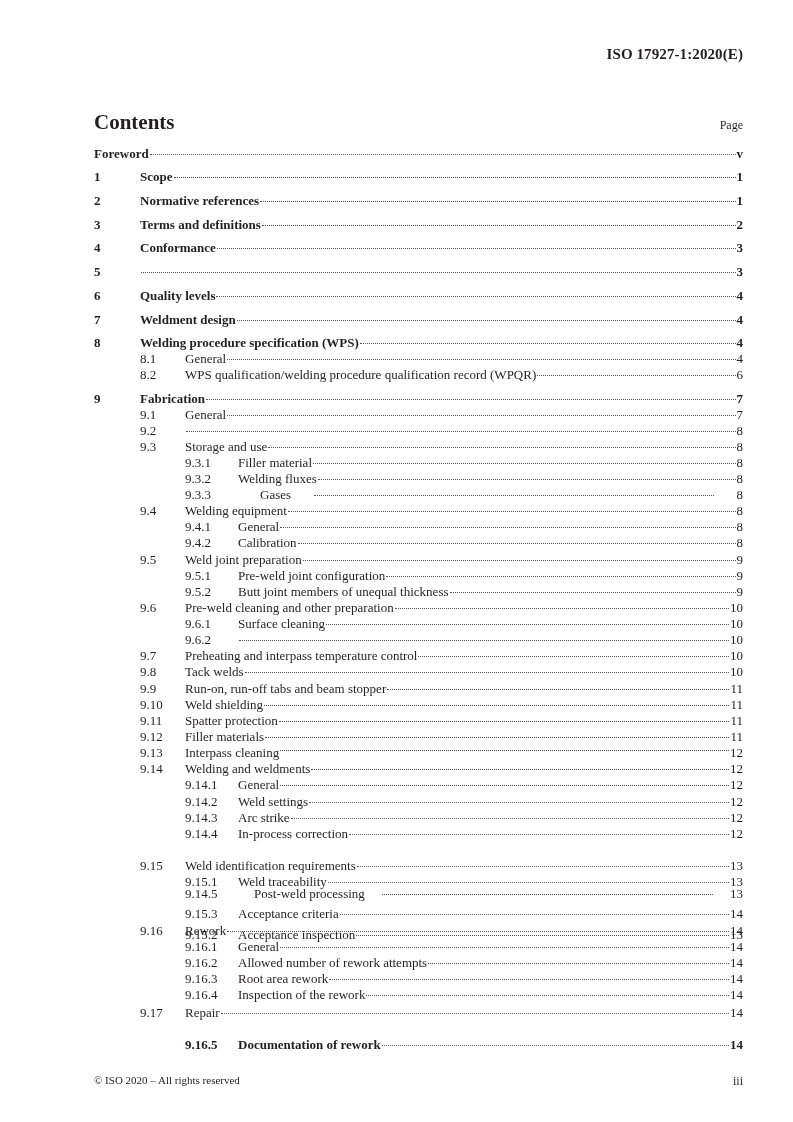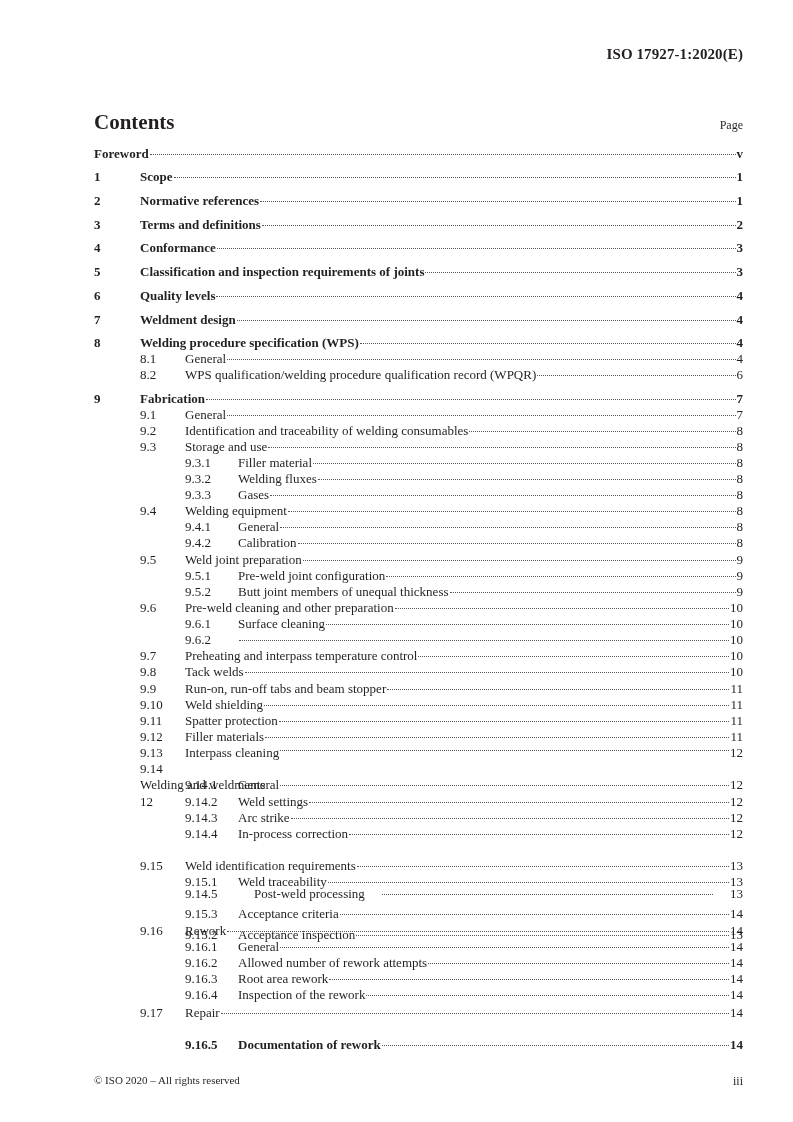--- a/index.html
+++ b/index.html
@@ -56,21 +56,20 @@
       <span class="pg">2</span>
     </div>
     <div class="row l1" style="top: 240px;">
       <span class="num">4</span>
       <span class="text">Conformance</span>
       <span class="leader"></span>
       <span class="pg">3</span>
     </div>
     <div class="row l1" style="top: 264px;">
       <span class="num">5</span>
-      <span class="text">Classification and inspection requirements of joints</span>
       <span class="leader"></span>
       <span class="pg">3</span>
     </div>
     <div class="row l1" style="top: 288px;">
       <span class="num">6</span>
       <span class="text">Quality levels</span>
       <span class="leader"></span>
       <span class="pg">4</span>
     </div>
     <div class="row l1" style="top: 312px;">
@@ -104,21 +103,20 @@
       <span class="pg">7</span>
     </div>
     <div class="row l2" style="top: 407px;">
       <span class="num">9.1</span>
       <span class="text">General</span>
       <span class="leader"></span>
       <span class="pg">7</span>
     </div>
     <div class="row l2" style="top: 423px;">
       <span class="num">9.2</span>
-      <span class="text">Identification and traceability of welding consumables</span>
       <span class="leader"></span>
       <span class="pg">8</span>
     </div>
     <div class="row l2" style="top: 439px;">
       <span class="num">9.3</span>
       <span class="text">Storage and use</span>
       <span class="leader"></span>
       <span class="pg">8</span>
     </div>
     <div class="row l3" style="top: 455px;">
@@ -126,21 +124,21 @@
       <span class="text">Filler material</span>
       <span class="leader"></span>
       <span class="pg">8</span>
     </div>
     <div class="row l3" style="top: 471px;">
       <span class="num">9.3.2</span>
       <span class="text">Welding fluxes</span>
       <span class="leader"></span>
       <span class="pg">8</span>
     </div>
-    <div class="row l3" style="top: 487px;">
+    <div class="row l3" style="top: 487px; gap: 22px;">
       <span class="num">9.3.3</span>
       <span class="text">Gases</span>
       <span class="leader"></span>
       <span class="pg">8</span>
     </div>
     <div class="row l2" style="top: 503px;">
       <span class="num">9.4</span>
       <span class="text">Welding equipment</span>
       <span class="leader"></span>
       <span class="pg">8</span>
@@ -227,21 +225,21 @@
       <span class="text">Filler materials</span>
       <span class="leader"></span>
       <span class="pg">11</span>
     </div>
     <div class="row l2" style="top: 745px; align-items: center;">
       <span class="num">9.13</span>
       <span class="text">Interpass cleaning</span>
       <span class="leader"></span>
       <span class="pg">12</span>
     </div>
-    <div class="row l2" style="top: 761px; flex-direction: column;">
+    <div class="row l2" style="top: 761px;">
       <span class="num">9.14</span>
       <span class="text">Welding and weldments</span>
       <span class="leader"></span>
       <span class="pg">12</span>
     </div>
     <div class="row l3" style="top: 777px;">
       <span class="num">9.14.1</span>
       <span class="text">General</span>
       <span class="leader"></span>
       <span class="pg">12</span>

